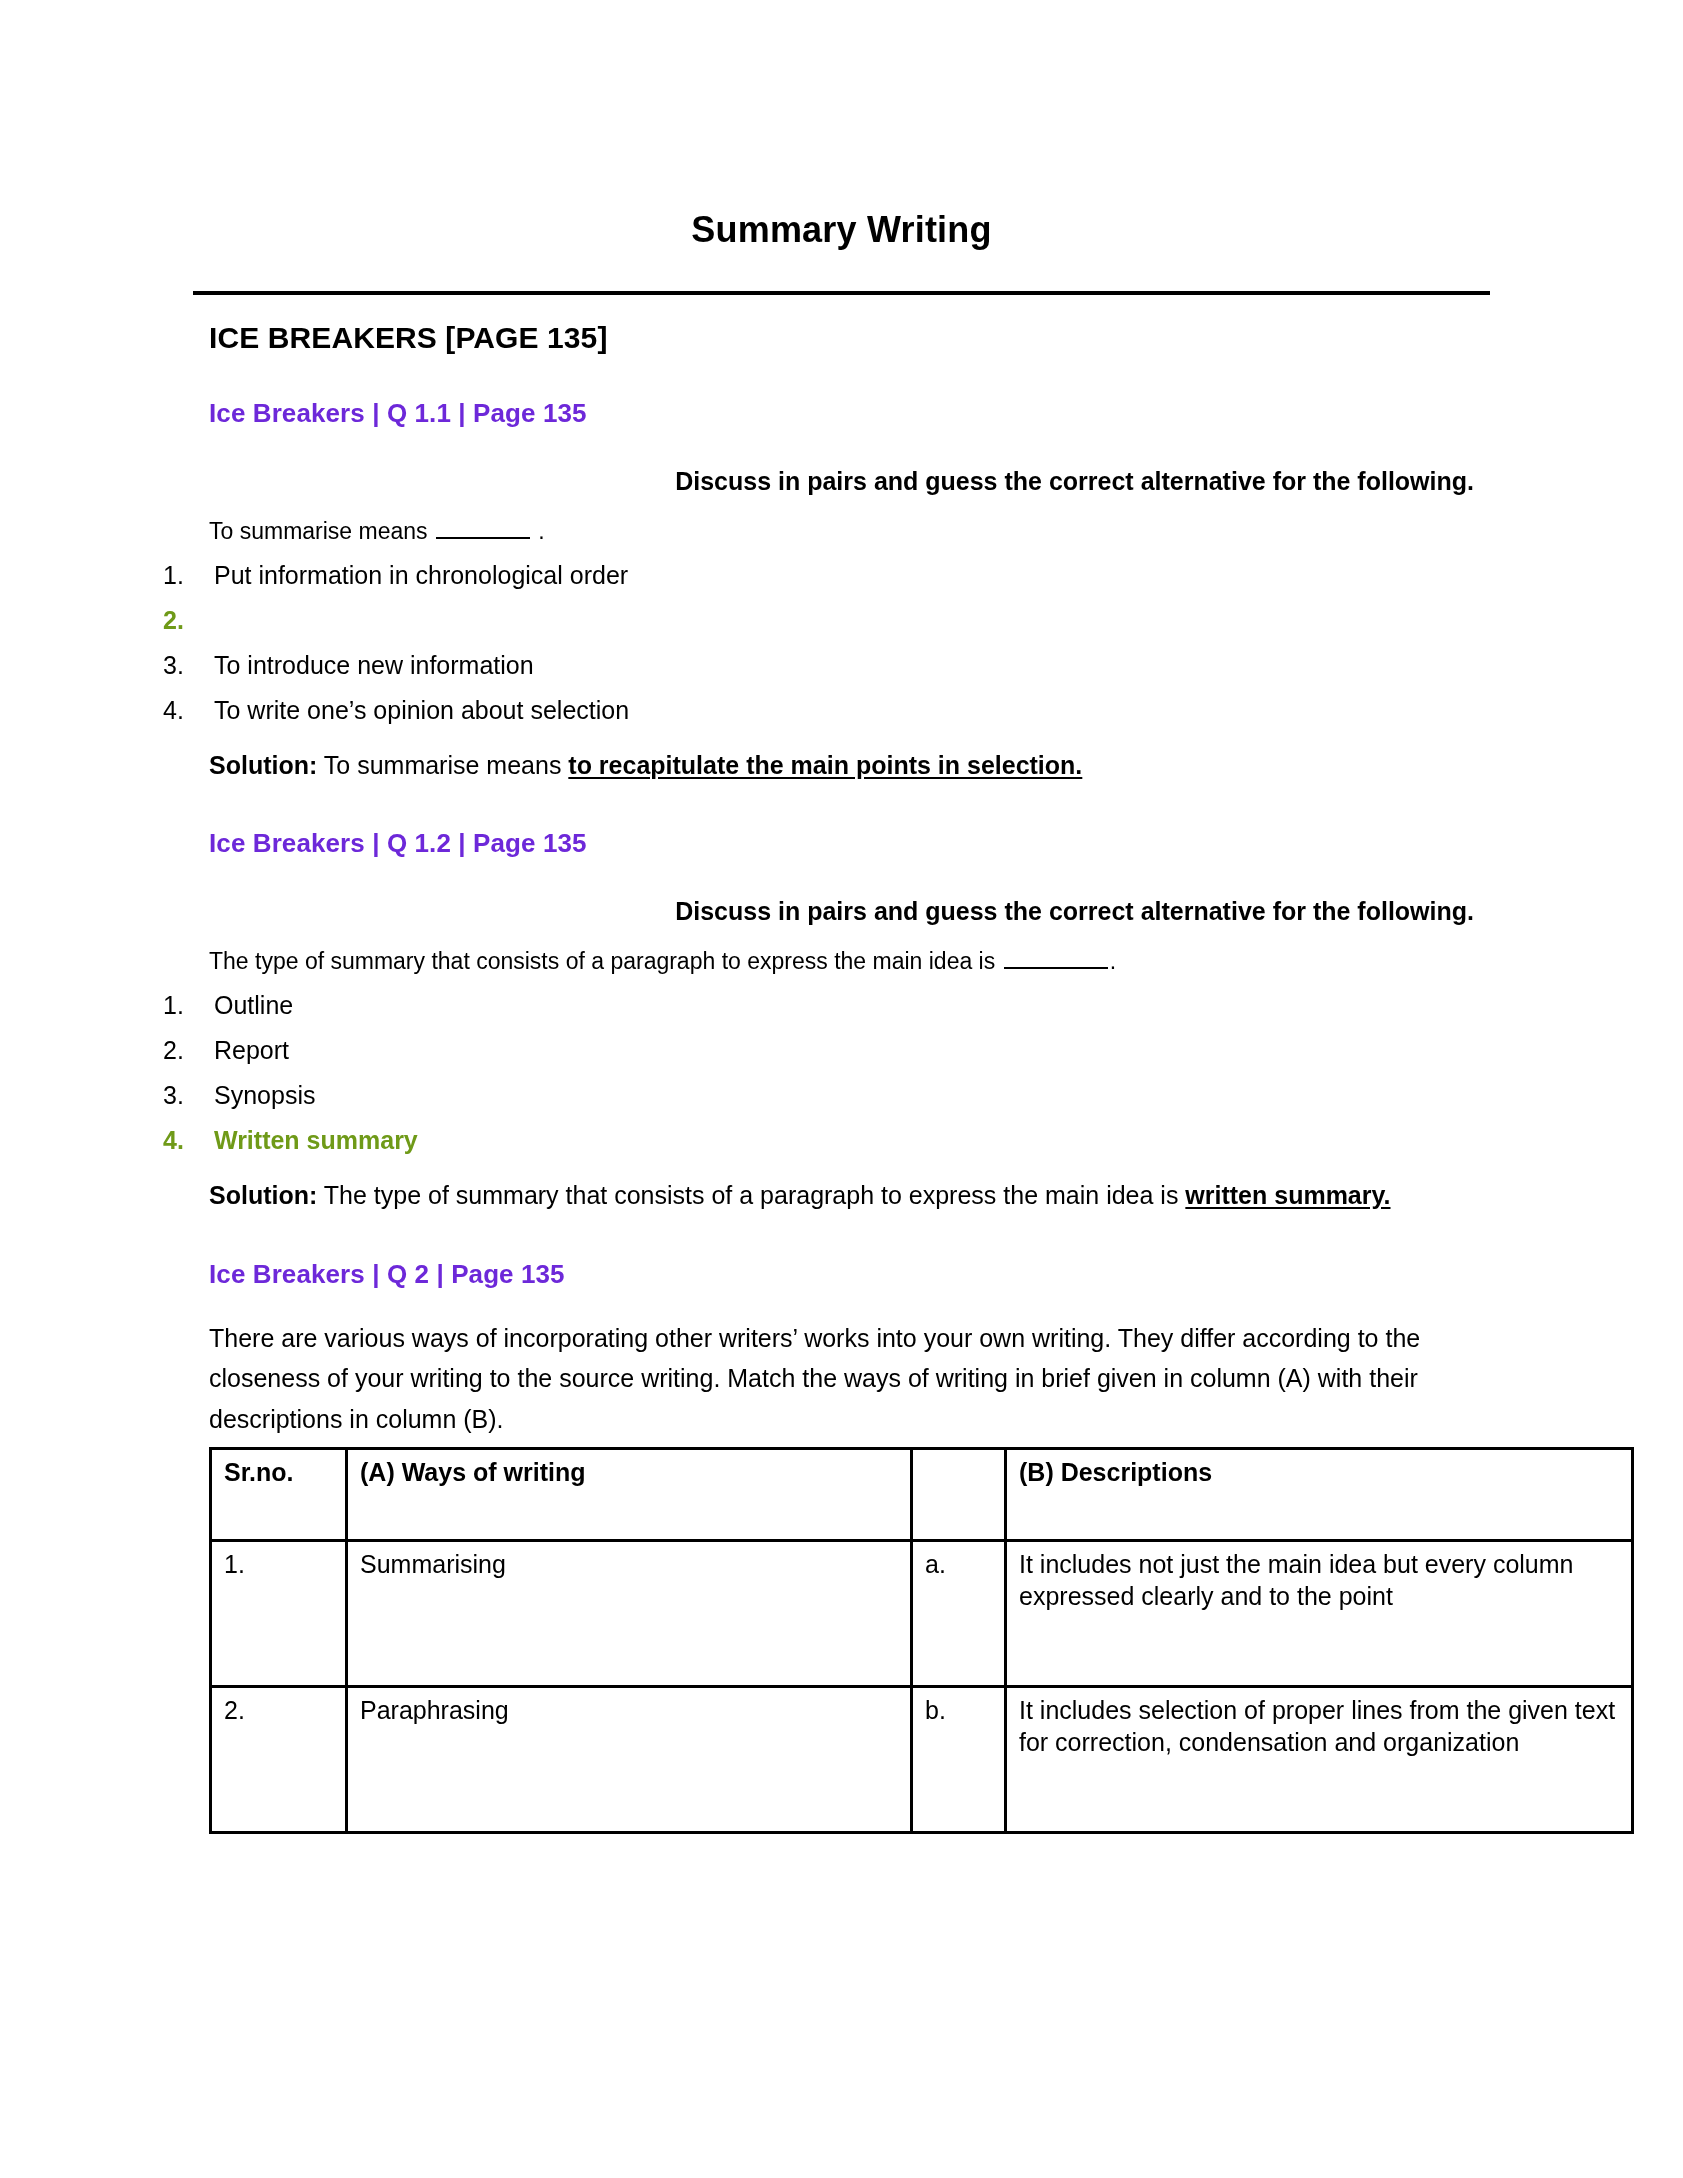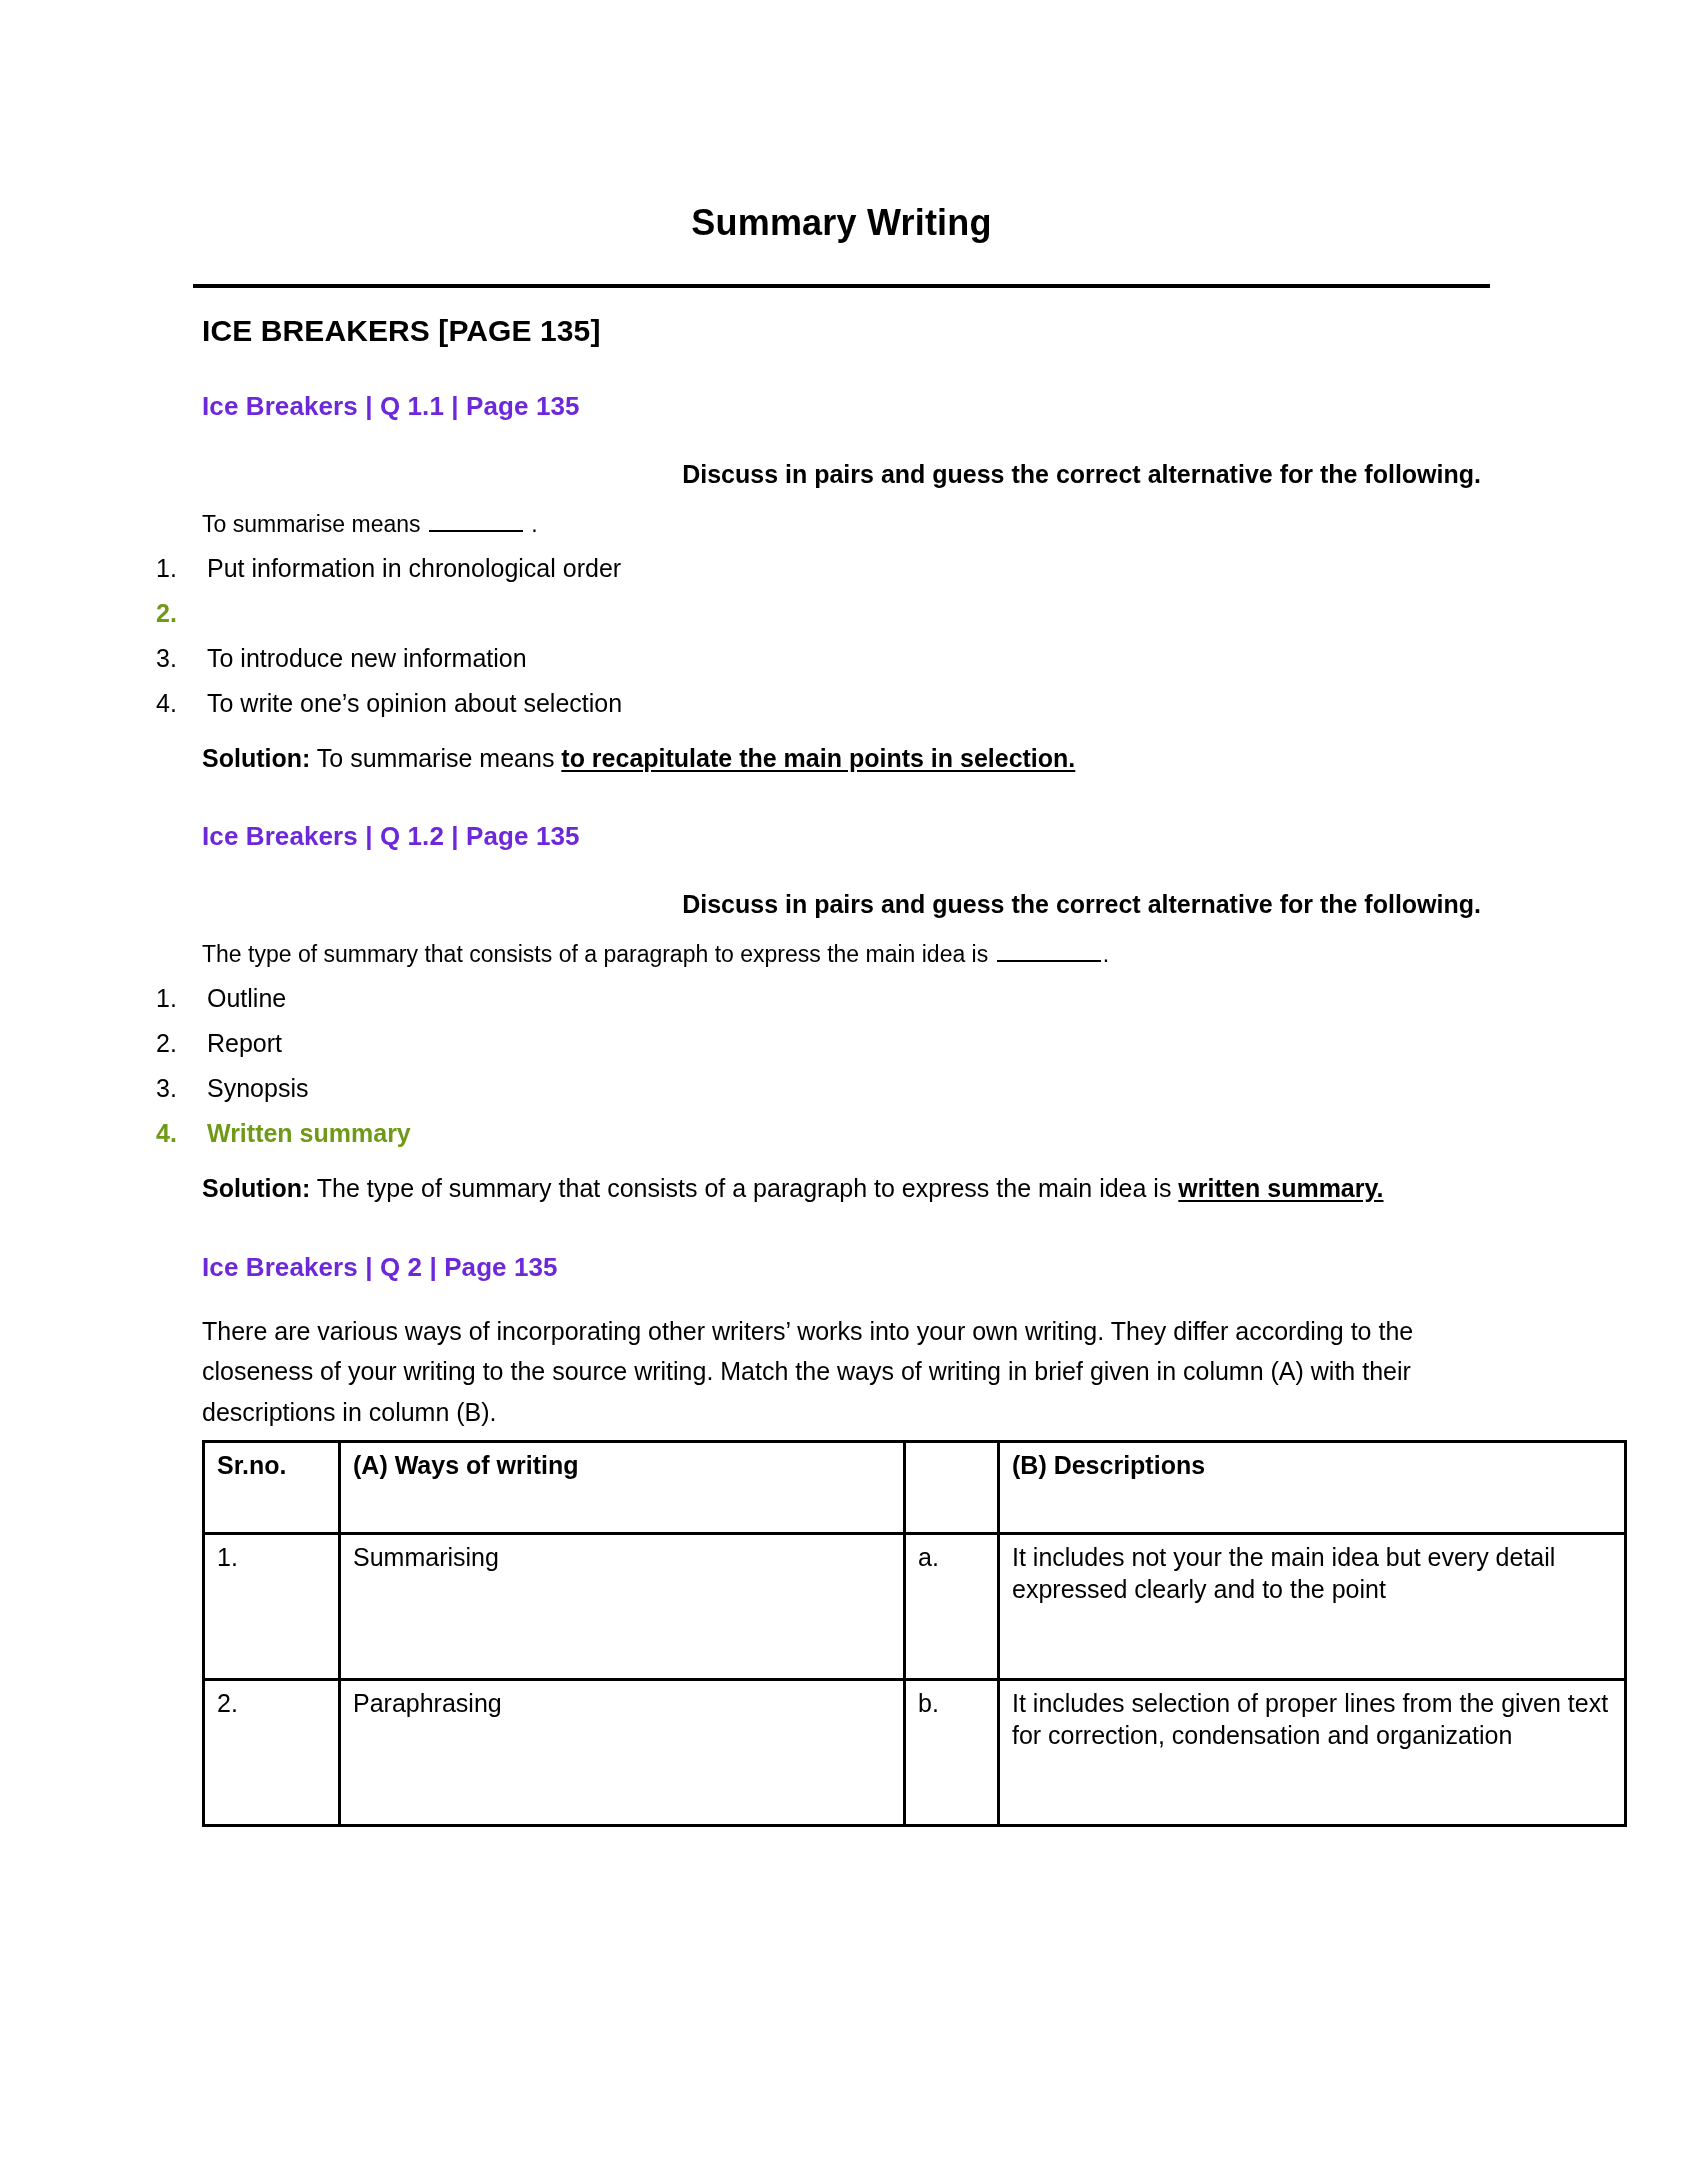--- a/index.html
+++ b/index.html
@@ -13,21 +13,21 @@
     font-family: "Liberation Sans", sans-serif;
     color: #000000;
     overflow: hidden;
     position: relative;
   }
   .page {
     width: 1683px;
     height: 1634px;
     background: #ffffff;
     box-sizing: border-box;
-    padding: 9px;
+    padding: 16px;
     position: relative;
   }
 
   
   .doc-title {
     text-align: center;
     font-size: 36px;
     font-weight: bold;
     letter-spacing: 0.2px;
     margin: 0;
@@ -244,21 +244,21 @@
           <th class="c-a">(A) Ways of writing</th>
           <th class="c-ltr"></th>
           <th class="c-b">(B) Descriptions</th>
         </tr>
       </thead>
       <tbody>
         <tr>
           <td class="c-sr">1.</td>
           <td class="c-a">Summarising</td>
           <td class="c-ltr">a.</td>
-          <td class="c-b">It includes not your the main idea but every detail expressed clearly and to the point</td>
+          <td class="c-b">It includes not just the main idea but every column expressed clearly and to the point</td>
         </tr>
         <tr>
           <td class="c-sr">2.</td>
           <td class="c-a">Paraphrasing</td>
           <td class="c-ltr">b.</td>
           <td class="c-b">It includes selection of proper lines from the given text for correction, condensation and organization</td>
         </tr>
       </tbody>
     </table>
 

